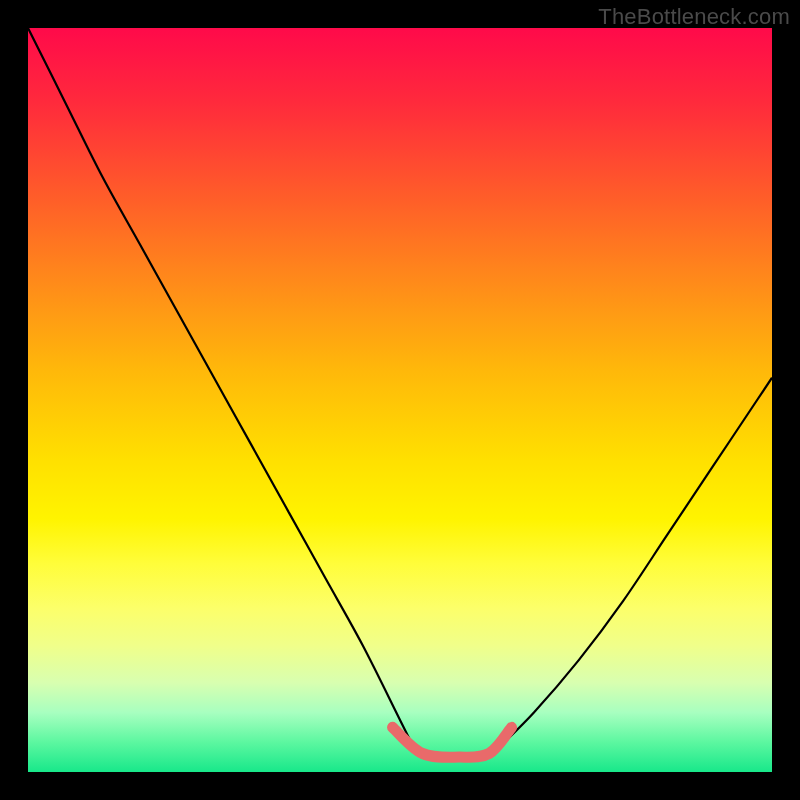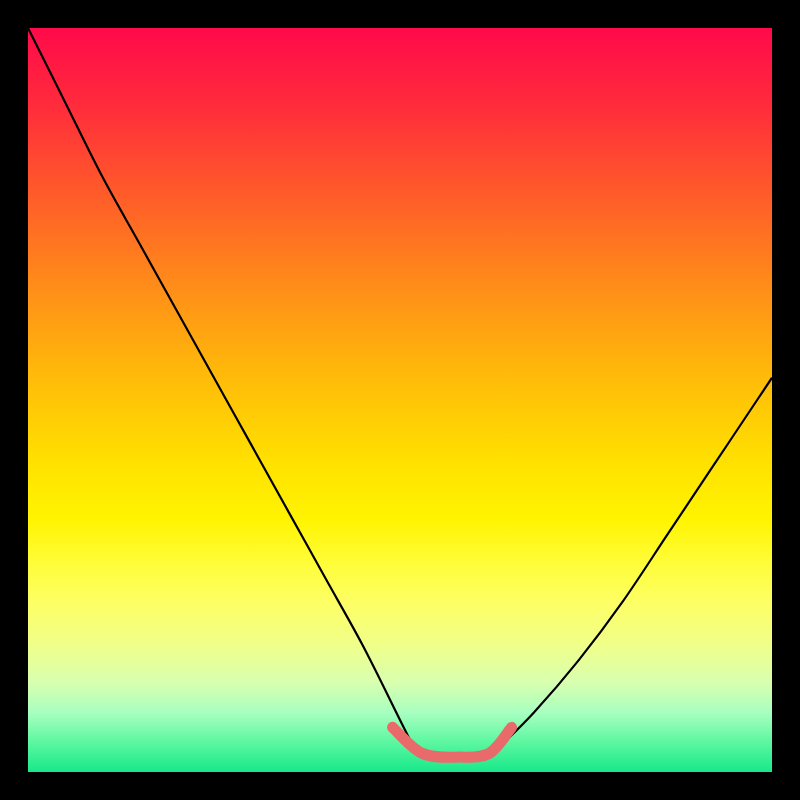--- a/index.html
+++ b/index.html
@@ -60,20 +60,21 @@
     top: 0;
     width: 744px;
     height: 744px;
   }
 </style>
 </head>
 <body>
 
 <div class="frame">
 
+  <div class="watermark">TheBottleneck.com</div>
 
   <div class="plot">
     <svg class="curves" viewBox="0 0 744 744" preserveAspectRatio="none">
       <path id="left-curve-path" fill="none" stroke="#000000" stroke-width="2.2" d="M 0 0 C 6.2 12.399999999999997, 24.800000000000004 49.59999999999998, 37.2 74.39999999999998 C 49.6 99.19999999999997, 62.00000000000001 125.23999999999995, 74.4 148.79999999999995 C 86.80000000000001 172.35999999999996, 99.19999999999999 193.43999999999997, 111.6 215.76 C 124 238.08, 136.4 260.40000000000003, 148.8 282.72 C 161.20000000000002 305.04, 173.6 327.36, 186 349.68 C 198.4 372, 210.79999999999998 394.32, 223.2 416.64 C 235.6 438.96, 247.99999999999997 461.28000000000003, 260.4 483.6 C 272.79999999999995 505.92, 285.20000000000005 528.24, 297.6 550.56 C 310 572.8799999999999, 322.40000000000003 593.96, 334.8 617.52 C 347.2 641.0799999999999, 363.32 674.56, 372 691.92 C 380.68 709.28, 384.4 716.7199999999999, 386.88 721.68"></path>
       <path id="right-curve-path" fill="none" stroke="#000000" stroke-width="2.2" d="M 468.72 721.68 C 474.92 715.48, 492.28000000000003 699.36, 505.92 684.48 C 519.56 669.6, 535.68 651, 550.56 632.4 C 565.4399999999999 613.8, 580.32 593.96, 595.2 572.88 C 610.08 551.8, 624.96 528.24, 639.84 505.91999999999996 C 654.72 483.59999999999997, 669.6 461.28000000000003, 684.48 438.96000000000004 C 699.36 416.64000000000004, 719.2 386.88, 729.12 372 C 739.04 357.12, 741.52 353.4, 744 349.68"></path>
       <path id="floor-path" fill="none" stroke="#000000" stroke-width="2.2" d="M 386.88 721.68 C 390.6 722.92, 401.76000000000005 727.88, 409.20000000000005 729.12 C 416.64000000000004 730.36, 424.08 729.12, 431.52 729.12 C 438.96 729.12, 447.64 730.36, 453.84 729.12 C 460.03999999999996 727.88, 466.24 722.92, 468.72 721.68"></path>
       <path id="marker-path" fill="none" stroke="#e96a6a" stroke-width="11" stroke-linecap="round" stroke-linejoin="round" d="M 364.56 699.36 C 369.52 703.7, 383.15999999999997 720.4399999999999, 394.32 725.4 C 405.48 730.36, 420.36 729.12, 431.52 729.12 C 442.67999999999995 729.12, 452.59999999999997 730.36, 461.28 725.4 C 469.96 720.4399999999999, 479.88 703.7, 483.6 699.36"></path>
     </svg>
   </div>
 </div>

